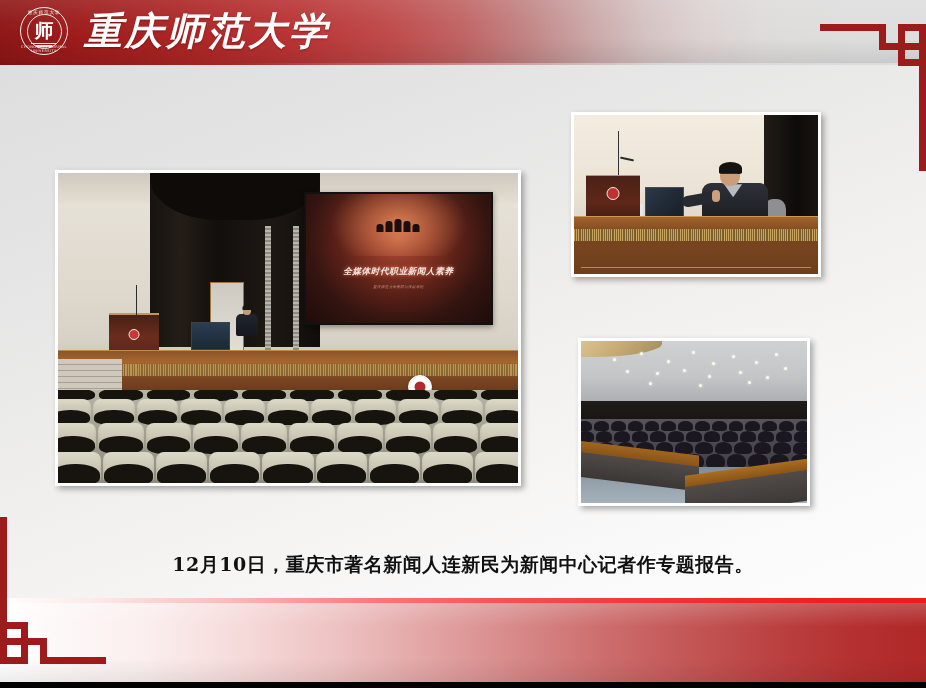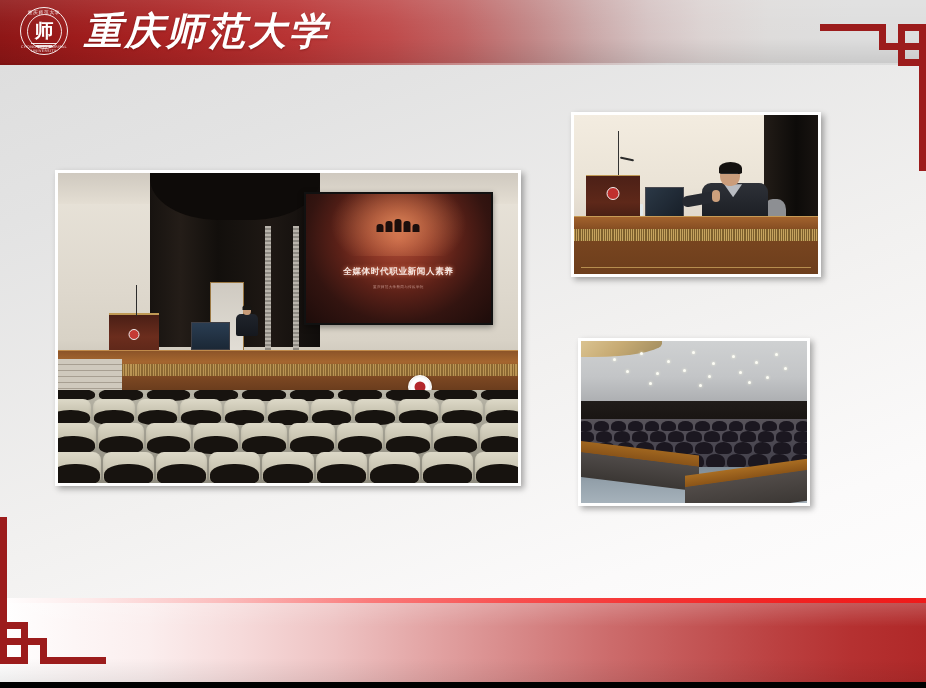--- a/index.html
+++ b/index.html
@@ -147,20 +147,21 @@
                  transform: rotate(180deg); }
 
   
   .photo {
     position: absolute;
     background: #ffffff;
     padding: 3px;
     box-sizing: border-box;
     box-shadow: 3px 3px 6px rgba(0,0,0,0.32);
     overflow: hidden;
+    font-style: italic;
   }
   .photo .inner { position: relative; width: 100%; height: 100%; overflow: hidden; }
 
   #photo-main   { left: 55px;  top: 170px; width: 466px; height: 316px; }
   #photo-speaker{ left: 571px; top: 112px; width: 250px; height: 165px; }
   #photo-audience{left: 578px; top: 338px; width: 232px; height: 168px; }
 
   
   .hall-wall {
     position: absolute; left: 0; top: 0; width: 100%; height: 100%;
@@ -812,20 +813,21 @@
             <span></span>
             <span></span>
           </div>
       </div>
       <div class="au-floor"></div>
       <div class="au-deskL"></div>
       <div class="au-deskR"></div>
     </div>
   </div>
 
+  <div id="caption">12月10日，重庆市著名新闻人连新民为新闻中心记者作专题报告。</div>
 
   <div id="bottom-stripe"></div>
   <div id="bottom-band"></div>
   <div id="bottom-band-shade"></div>
 
   <div id="ornament-bl" class="ornament">
     <div class="bar" style="left:0px;   top:18px;  width:66px; height:7px;"></div>
     <div class="bar" style="left:59px;  top:18px;  width:7px;  height:26px;"></div>
     <div class="bar" style="left:59px;  top:37px;  width:26px; height:7px;"></div>
     <div class="bar" style="left:78px;  top:18px;  width:7px;  height:26px;"></div>

